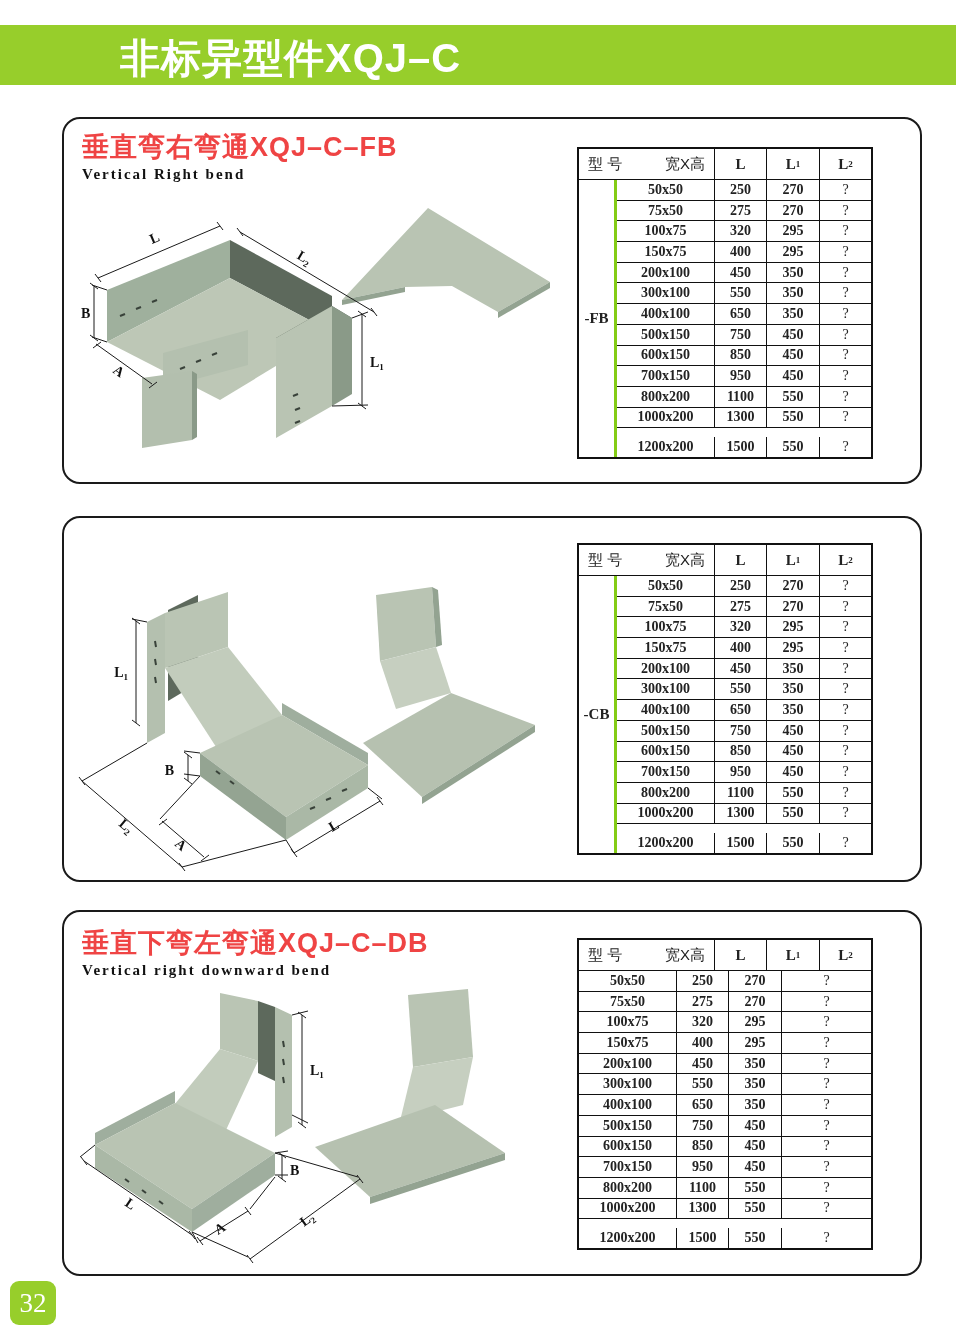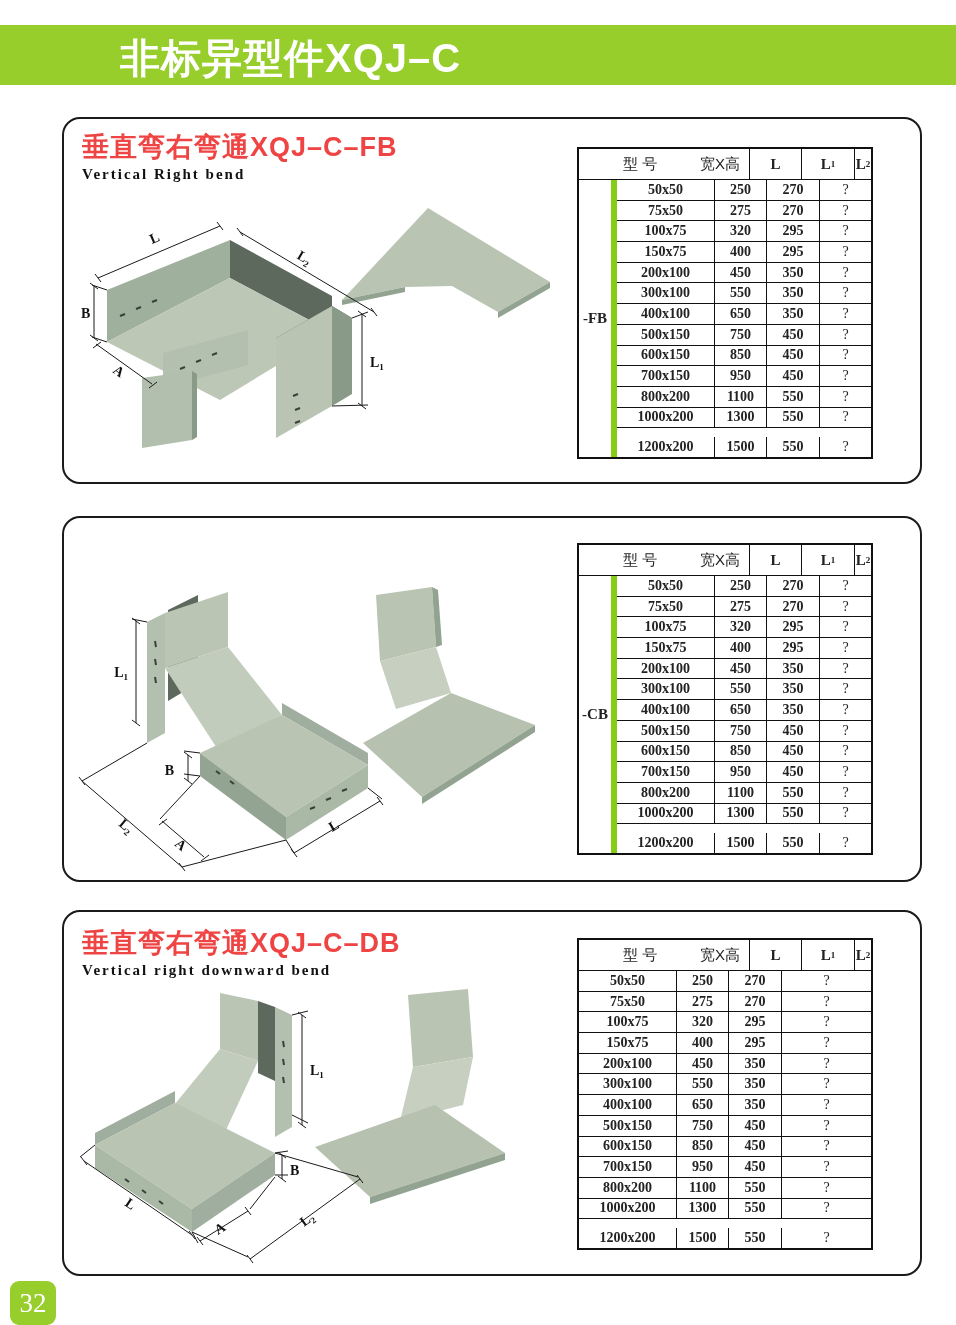--- a/index.html
+++ b/index.html
@@ -16,29 +16,29 @@
   #panel-db{top:910px;height:362px;}
   .sec-title{position:absolute;left:82px;}
   #title-fb{top:130px;} #title-cb{top:532px;} #title-db{top:926px;}
   .sec-title .cn{font-size:27px;font-weight:bold;color:#ef4444;letter-spacing:1px;line-height:34px;}
   .sec-title .en{font-size:15px;font-weight:bold;color:#111;font-family:"Liberation Serif",serif;
         letter-spacing:2px;line-height:20px;}
   
   .tbl{position:absolute;left:577px;width:296px;height:312px;border:2px solid #111;background:#fff;
        display:flex;flex-direction:column;box-sizing:border-box;}
   #tbl-fb{top:147px;} #tbl-cb{top:543px;} #tbl-db{top:938px;}
-  .tbl-head{height:30px;display:flex;border-bottom:1px solid #111;flex:none;padding-left:35px;}
+  .tbl-head{height:30px;display:flex;border-bottom:1px solid #111;flex:none;}
   .th{display:flex;align-items:center;justify-content:center;box-sizing:border-box;border-right:1px solid #111;
       font-family:"Liberation Serif",serif;font-weight:bold;font-size:15px;color:#222;}
   .th-model{width:136px;justify-content:space-between;padding:0 9px;font-family:"Liberation Sans",sans-serif;
       font-weight:normal;font-size:15px;}
   .th-l{width:52px;} .th-l1{width:53px;} .th-l2{flex:1;border-right:none;}
   sub.s{font-size:9px;vertical-align:-3px;line-height:0;}
   .tbl-body{flex:1;display:flex;min-height:0;}
-  .model-col{width:38px;border-right:6px solid #84cc16;display:flex;align-items:center;justify-content:center;
+  .model-col{width:38px;border-right:3px solid #84cc16;display:flex;align-items:center;justify-content:center;
       font-family:"Liberation Serif",serif;font-weight:bold;font-size:15px;color:#222;box-sizing:border-box;}
   .rows{flex:1;display:flex;flex-direction:column;min-height:0;}
   .row{flex:1;display:flex;border-bottom:1px solid #111;min-height:0;justify-content:center;}
   .row:last-child{border-bottom:none;margin-top:9px;}
   .cell{display:flex;align-items:center;justify-content:center;border-right:1px solid #111;box-sizing:border-box;
       font-family:"Liberation Serif",serif;font-weight:bold;font-size:14px;color:#222;}
   .c-size{width:98px;} .c-l{width:52px;} .c-l1{width:53px;}
   .c-l2{flex:1;border-right:none;font-weight:normal;font-size:14px;}
   
   .draw{position:absolute;}
@@ -384,21 +384,21 @@
             <div class="cell c-l">1500</div>
             <div class="cell c-l1">550</div>
             <div class="cell c-l2">?</div>
           </div>
         </div>
     </div>
   </div>
 
   <div class="panel" id="panel-db"></div>
   <div class="sec-title" id="title-db">
-    <div class="cn">垂直弯右弯通XQJ–C–DB</div>
+    <div class="cn">垂直下弯左弯通XQJ–C–DB</div>
     <div class="en">Vertical right downward bend</div>
   </div>
 
   <svg id="draw-db" class="draw" width="505" height="287" viewBox="0 0 505 287">
     <g>
       <polygon points="150,8 188,16 188,76 150,64" fill="#bac5b4"></polygon>
       <polygon points="188,16 205,22 205,96 188,88" fill="#5d695c"></polygon>
       <polygon points="205,22 222,30 222,142 205,152" fill="#b4c0af"></polygon>
       <line class="hole" x1="213" y1="56" x2="214" y2="62"></line>
         <line class="hole" x1="213" y1="74" x2="214" y2="80"></line>

